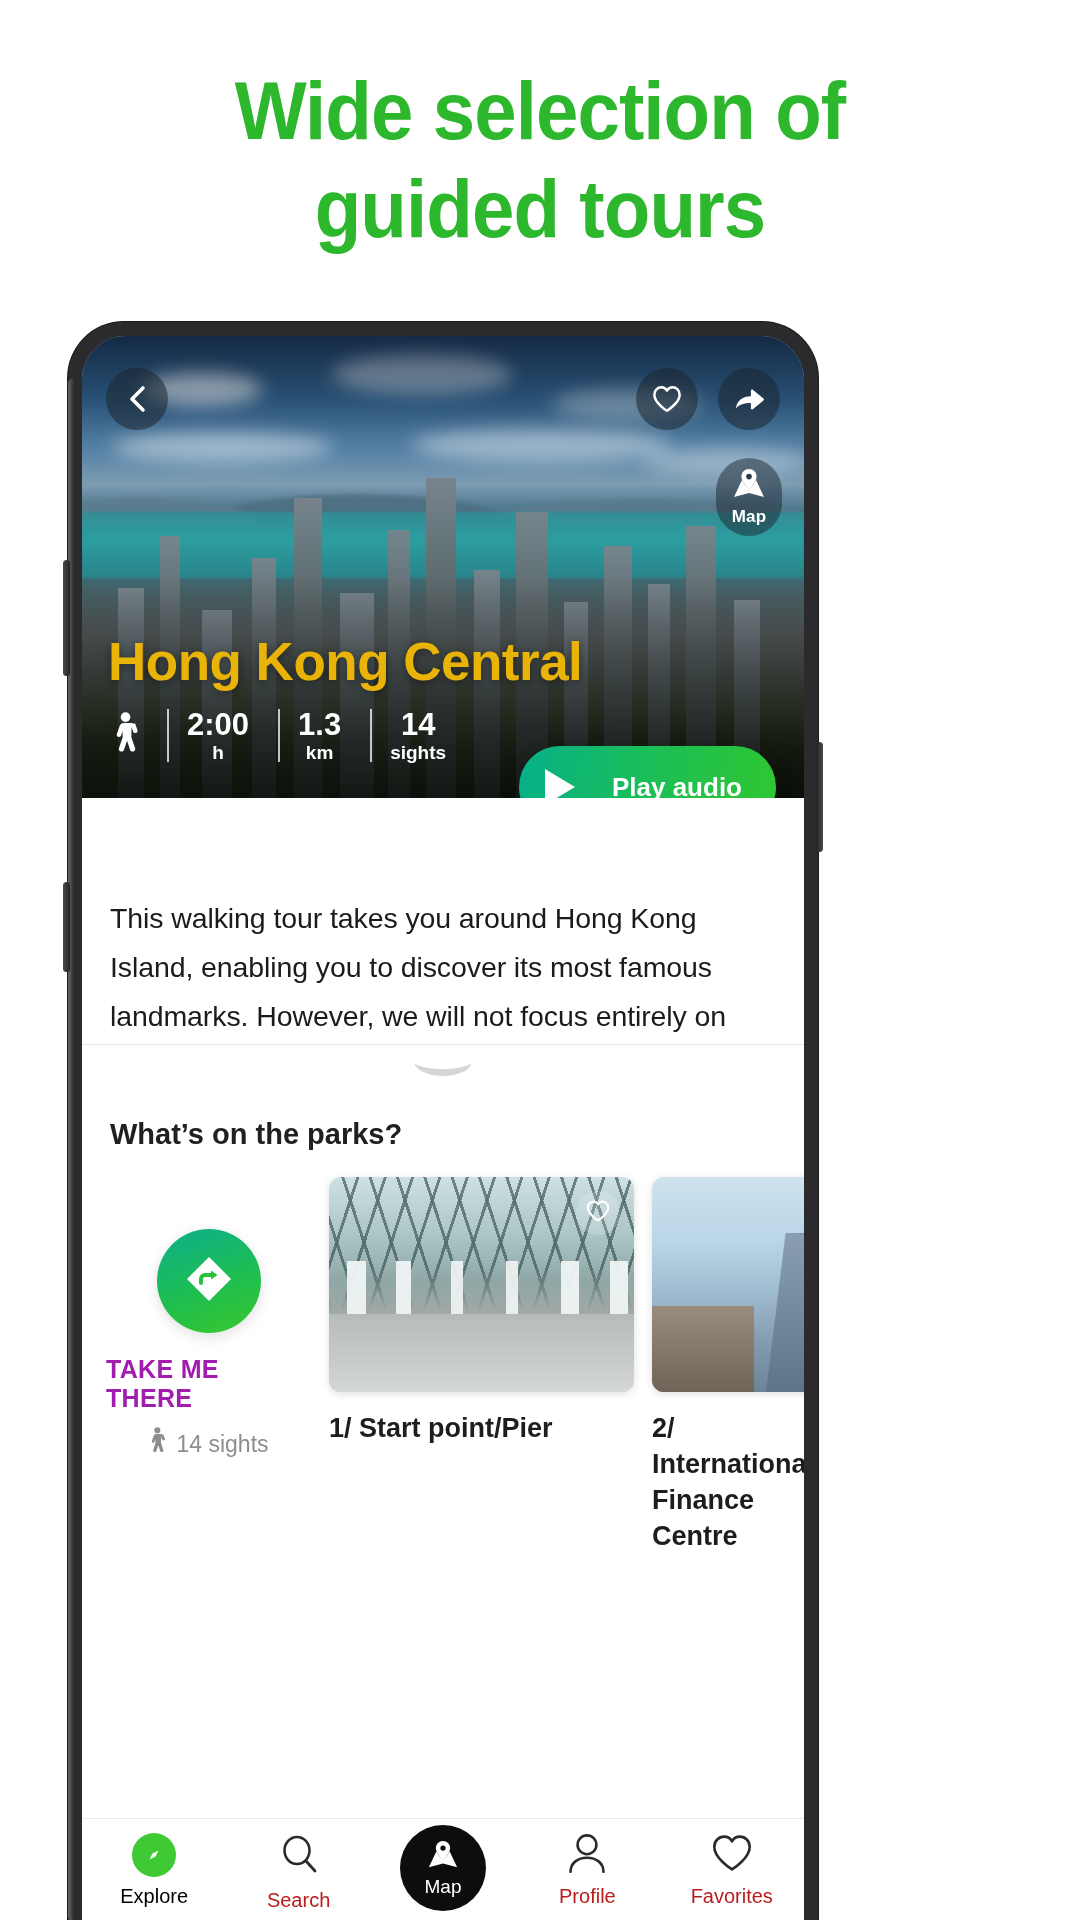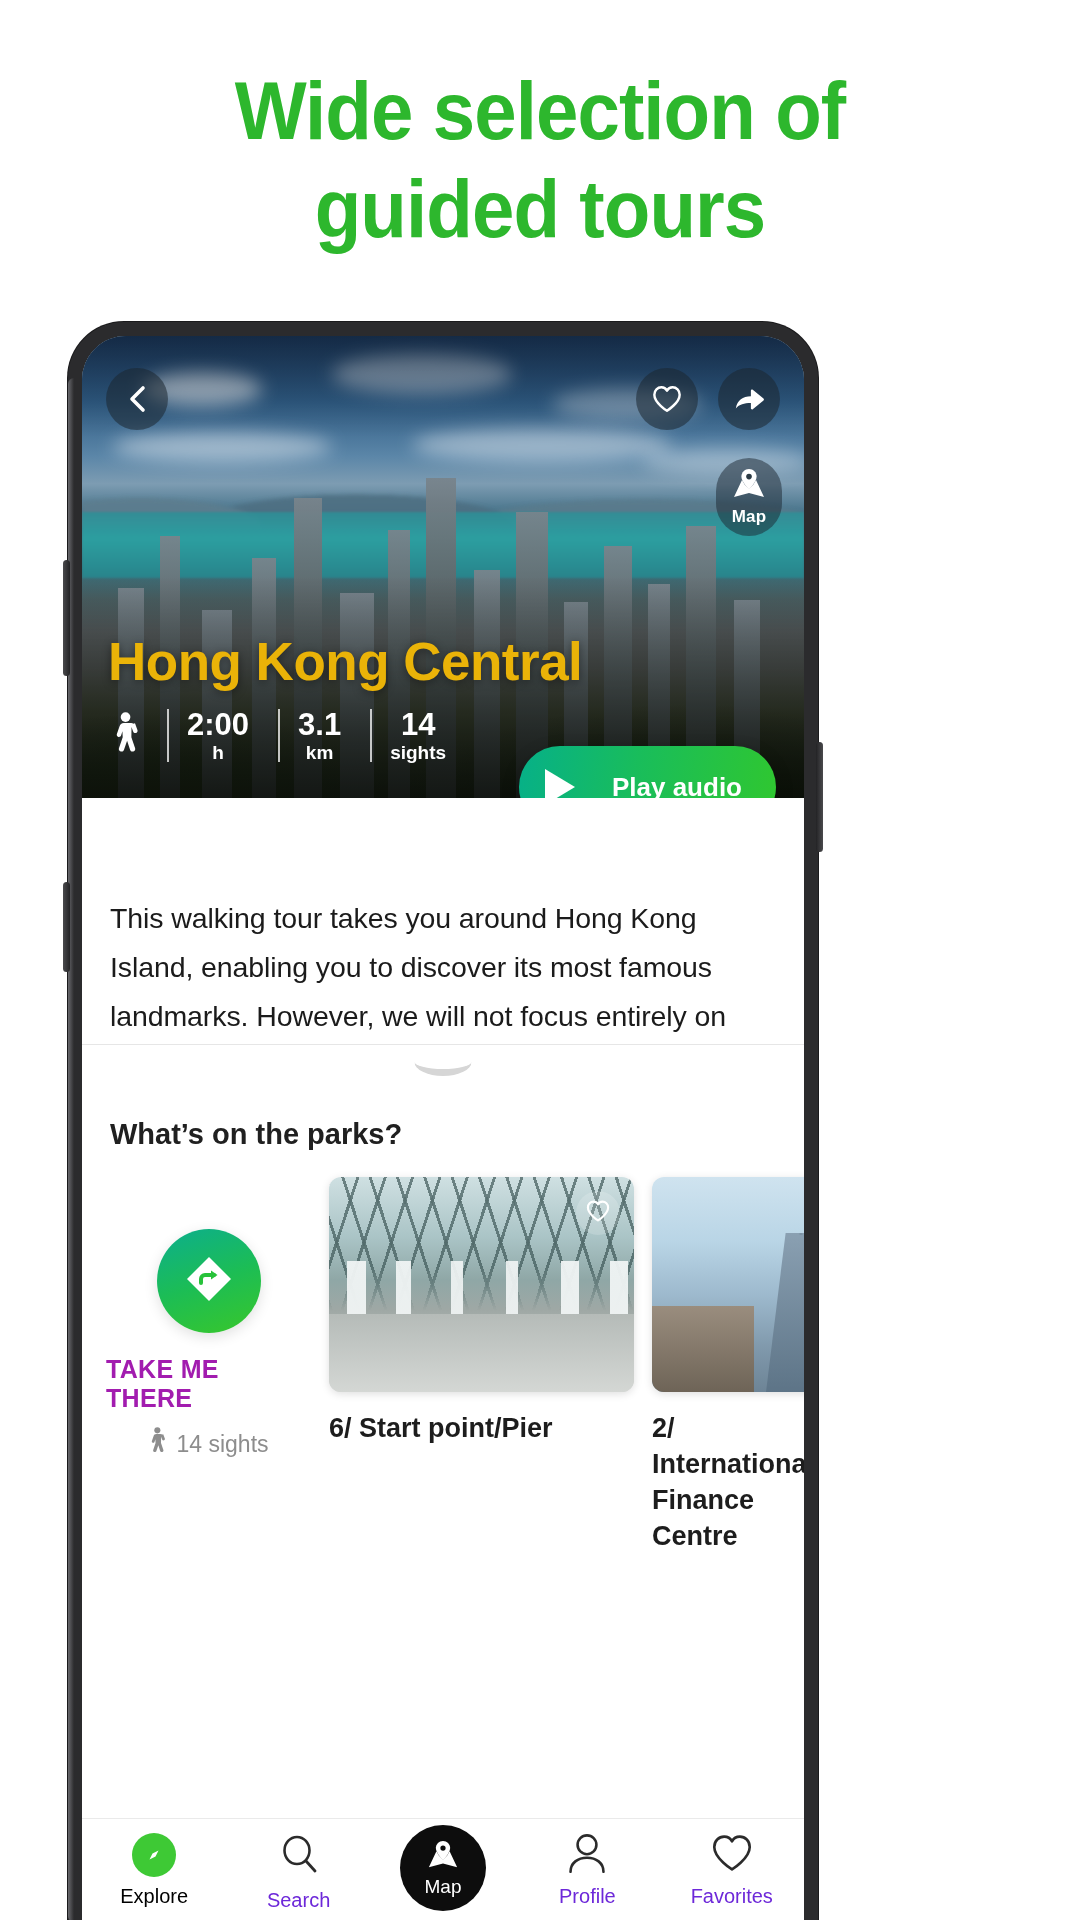--- a/index.html
+++ b/index.html
@@ -309,21 +309,21 @@
     height:104px;
     background:#fff;
     border-top:1px solid #eaeaea;
     display:flex; align-items:flex-start; justify-content:space-around;
     padding-top:14px;
   }
   .nav-item{
     width:20%;
     display:flex; flex-direction:column; align-items:center; gap:8px;
   }
-  .nav-item .nlbl{ font-size:20px; color:#6d28d9; }
+  .nav-item .nlbl{ font-size:20px; color:#b91c1c; }
   .nav-item.active .nlbl{ color:#000000; }
   .nav-center{
     width:86px;height:86px;border-radius:50%;
     background:#0d0d0d;
     display:flex;flex-direction:column;align-items:center;justify-content:center;
     gap:1px;
     margin-top:-8px;
   }
   .nav-center .nlbl{ color:#fff; font-size:19px; }
   .compass{
@@ -417,21 +417,21 @@
           <svg width="30" height="44" viewBox="0 0 26 40" fill="#fff">
             <circle cx="13.5" cy="4.6" r="4.4"></circle>
             <path d="M12 10c-2.2 0-3.4 1.3-4 3.1l-2.4 7c-.4 1.2.3 2.3 1.4 2.6 1.1.3 2.2-.4 2.5-1.5l1.2-3.6.2 5.3-3.4 10c-.4 1.3.3 2.6 1.6 3 1.3.4 2.6-.3 3-1.6l2.8-8.2 2.7 8.2c.4 1.3 1.7 2 3 1.6 1.3-.4 2-1.7 1.6-3l-3.4-10 .1-9.2 1.5 4c.4 1.1 1.6 1.7 2.7 1.3 1.1-.4 1.6-1.6 1.2-2.7l-2.3-6.2C21.3 11.3 19.8 10 17.6 10z"></path>
           </svg>
         </span>
         <div class="stat">
           <span class="v">2:00</span>
           <span class="u">h</span>
         </div>
         <div class="stat">
-          <span class="v">3.1</span>
+          <span class="v">1.3</span>
           <span class="u">km</span>
         </div>
         <div class="stat">
           <span class="v">14</span>
           <span class="u">sights</span>
         </div>
       </div>
 
       <div class="play-audio">
         <span class="tri"></span>
@@ -477,21 +477,21 @@
           <div class="pillars"></div>
           <div class="floor"></div>
           <div class="card-fav">
             <span>
               <svg width="24" height="22" viewBox="0 0 32 29" fill="none">
                 <path d="M16 27C16 27 2.5 18.6 2.5 9.9 2.5 5.3 6 2 10 2c2.7 0 4.9 1.5 6 3.6C17.1 3.5 19.3 2 22 2c4 0 7.5 3.3 7.5 7.9C29.5 18.6 16 27 16 27z" stroke="#fff" stroke-width="2.8" stroke-linejoin="round"></path>
               </svg>
             </span>
           </div>
         </div>
-        <div class="cap">6/ Start point/Pier</div>
+        <div class="cap">1/ Start point/Pier</div>
       </div>
 
       <div class="card c2">
         <div class="thumb">
           <div class="c2-block"></div>
           <div class="c2-tower"></div>
 
         </div>
         <div class="cap">2/ International Finance Centre</div>
       </div>

